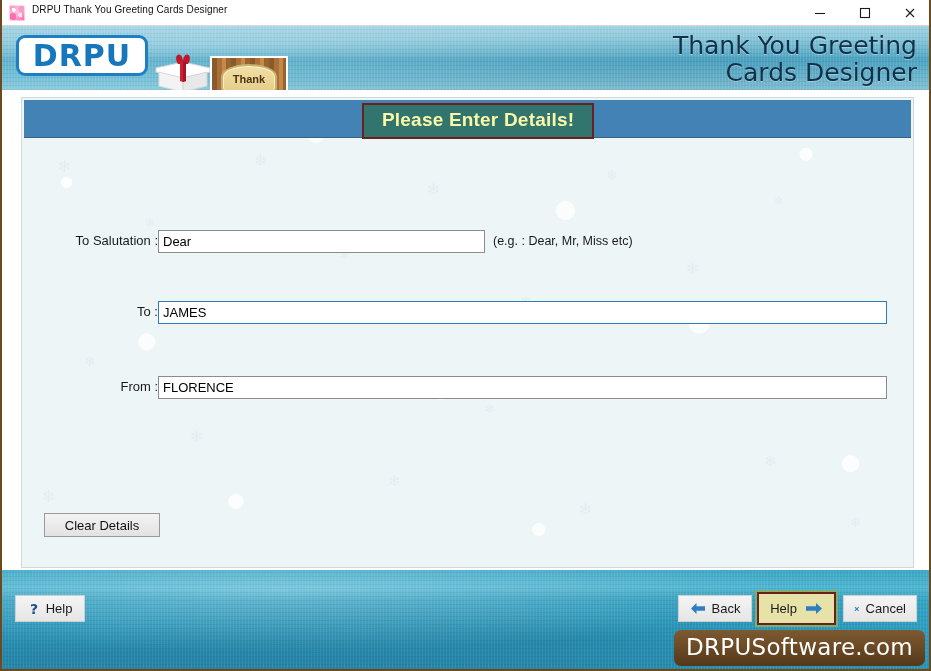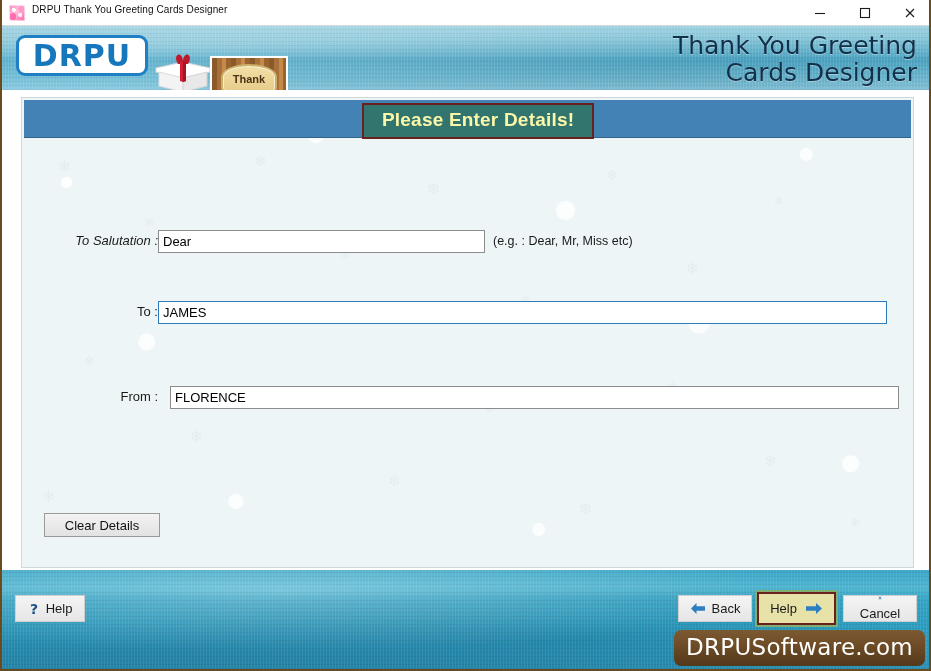--- a/index.html
+++ b/index.html
@@ -231,31 +231,31 @@
   .finput.focused { border: 1px solid #2b7bbd; }
   .fhint {
     position: absolute;
     top: 4px;
     font-size: 12.5px;
     color: #1a1a1a;
     white-space: nowrap;
   }
 
   #row-salutation { top: 132px; }
-  #row-salutation .flabel { left: 0; width: 136px; font-style: italic; }
+  #row-salutation .flabel { left: 0; width: 136px; }
   #row-salutation .finput { left: 136px; width: 327px; }
   #row-salutation .fhint  { left: 471px; }
 
   #row-to { top: 203px; }
   #row-to .flabel { left: 0; width: 136px; }
   #row-to .finput { left: 136px; width: 729px; }
 
-  #row-from { top: 288px; }
+  #row-from { top: 278px; }
   #row-from .flabel { left: 0; width: 136px; }
-  #row-from .finput { left: 136px; width: 729px; margin-left: 12px; }
+  #row-from .finput { left: 136px; width: 729px; }
 
   #clear-details-button {
     position: absolute;
     left: 22px; top: 415px;
     width: 116px; height: 24px;
     background: linear-gradient(to bottom, #f3f3f3, #e2e2e2);
     border: 1px solid #9a9a9a;
     box-sizing: border-box;
     font-family: "Liberation Sans", sans-serif;
     font-size: 13px;
@@ -295,21 +295,21 @@
     color: #1a1a1a;
     display: flex;
     align-items: center;
     justify-content: center;
     gap: 6px;
     cursor: default;
     padding: 0 10px;
   }
   #help-button  { left: 13px;  top: 25px; width: 70px; }
   #back-button  { left: 676px; top: 25px; width: 74px; }
-  #cancel-button{ left: 841px; top: 25px; width: 74px; flex-direction: column; }
+  #cancel-button{ left: 841px; top: 25px; width: 74px; }
 
   #next-button {
     position: absolute;
     left: 755px; top: 22px;
     width: 79px; height: 33px;
     box-sizing: border-box;
     background: #e6e2a8;
     border: 2px solid #6a201c;
     box-shadow: 0 0 0 2px #7fae72;
     font-family: "Liberation Sans", sans-serif;

